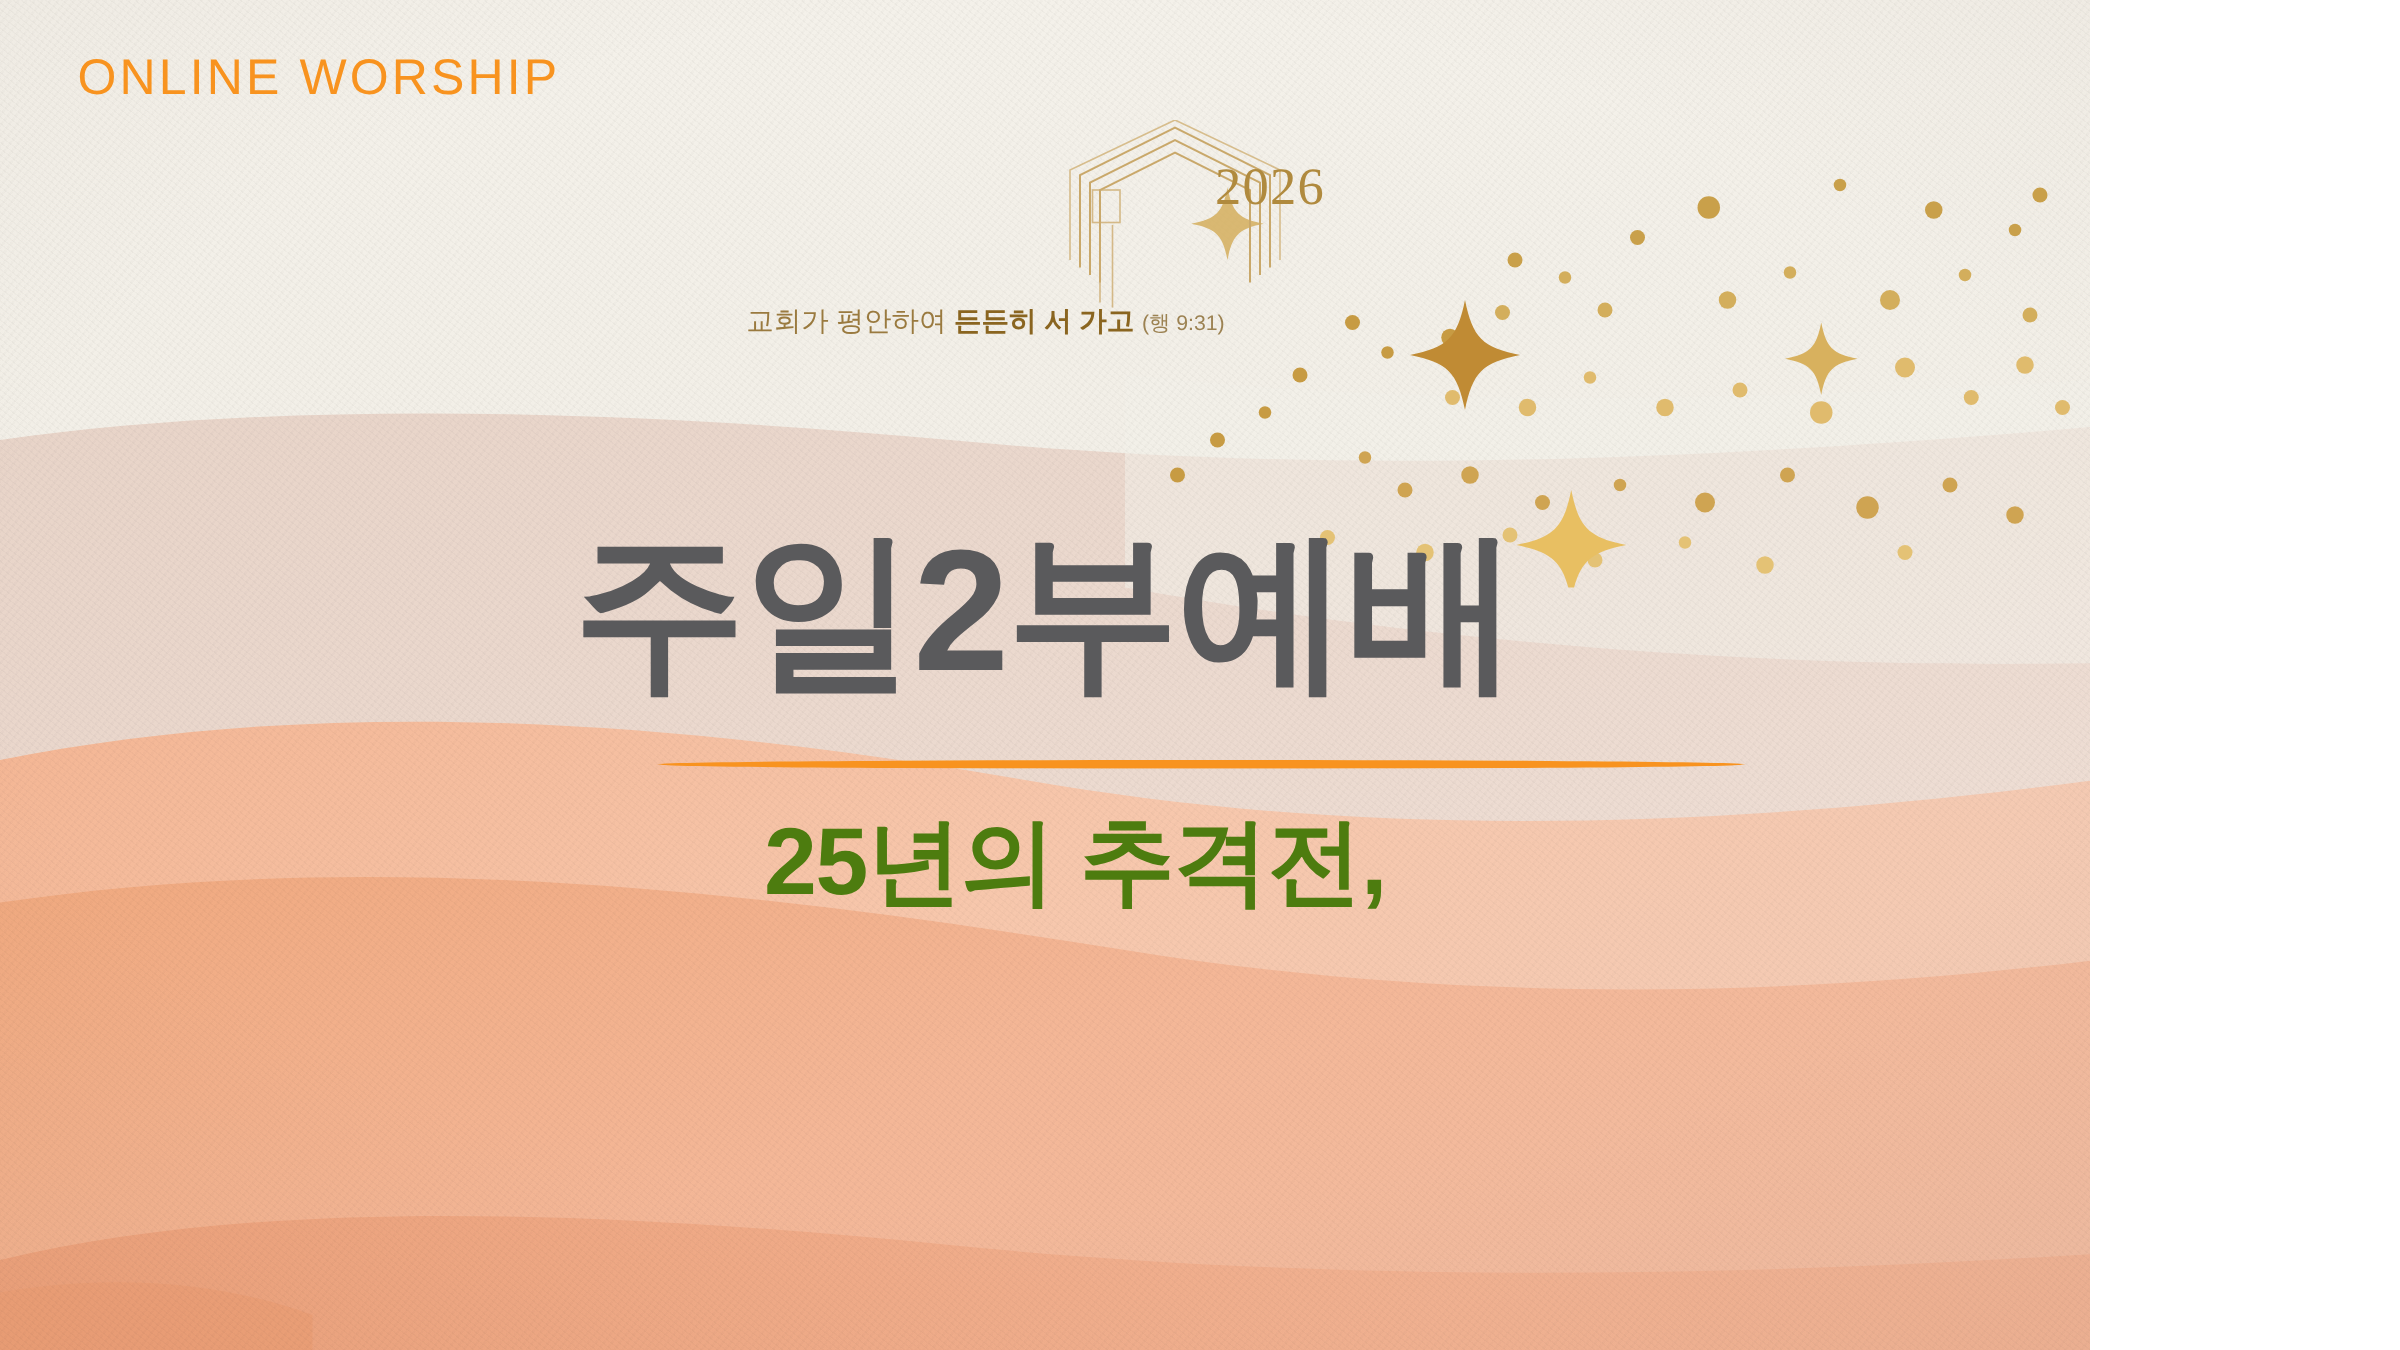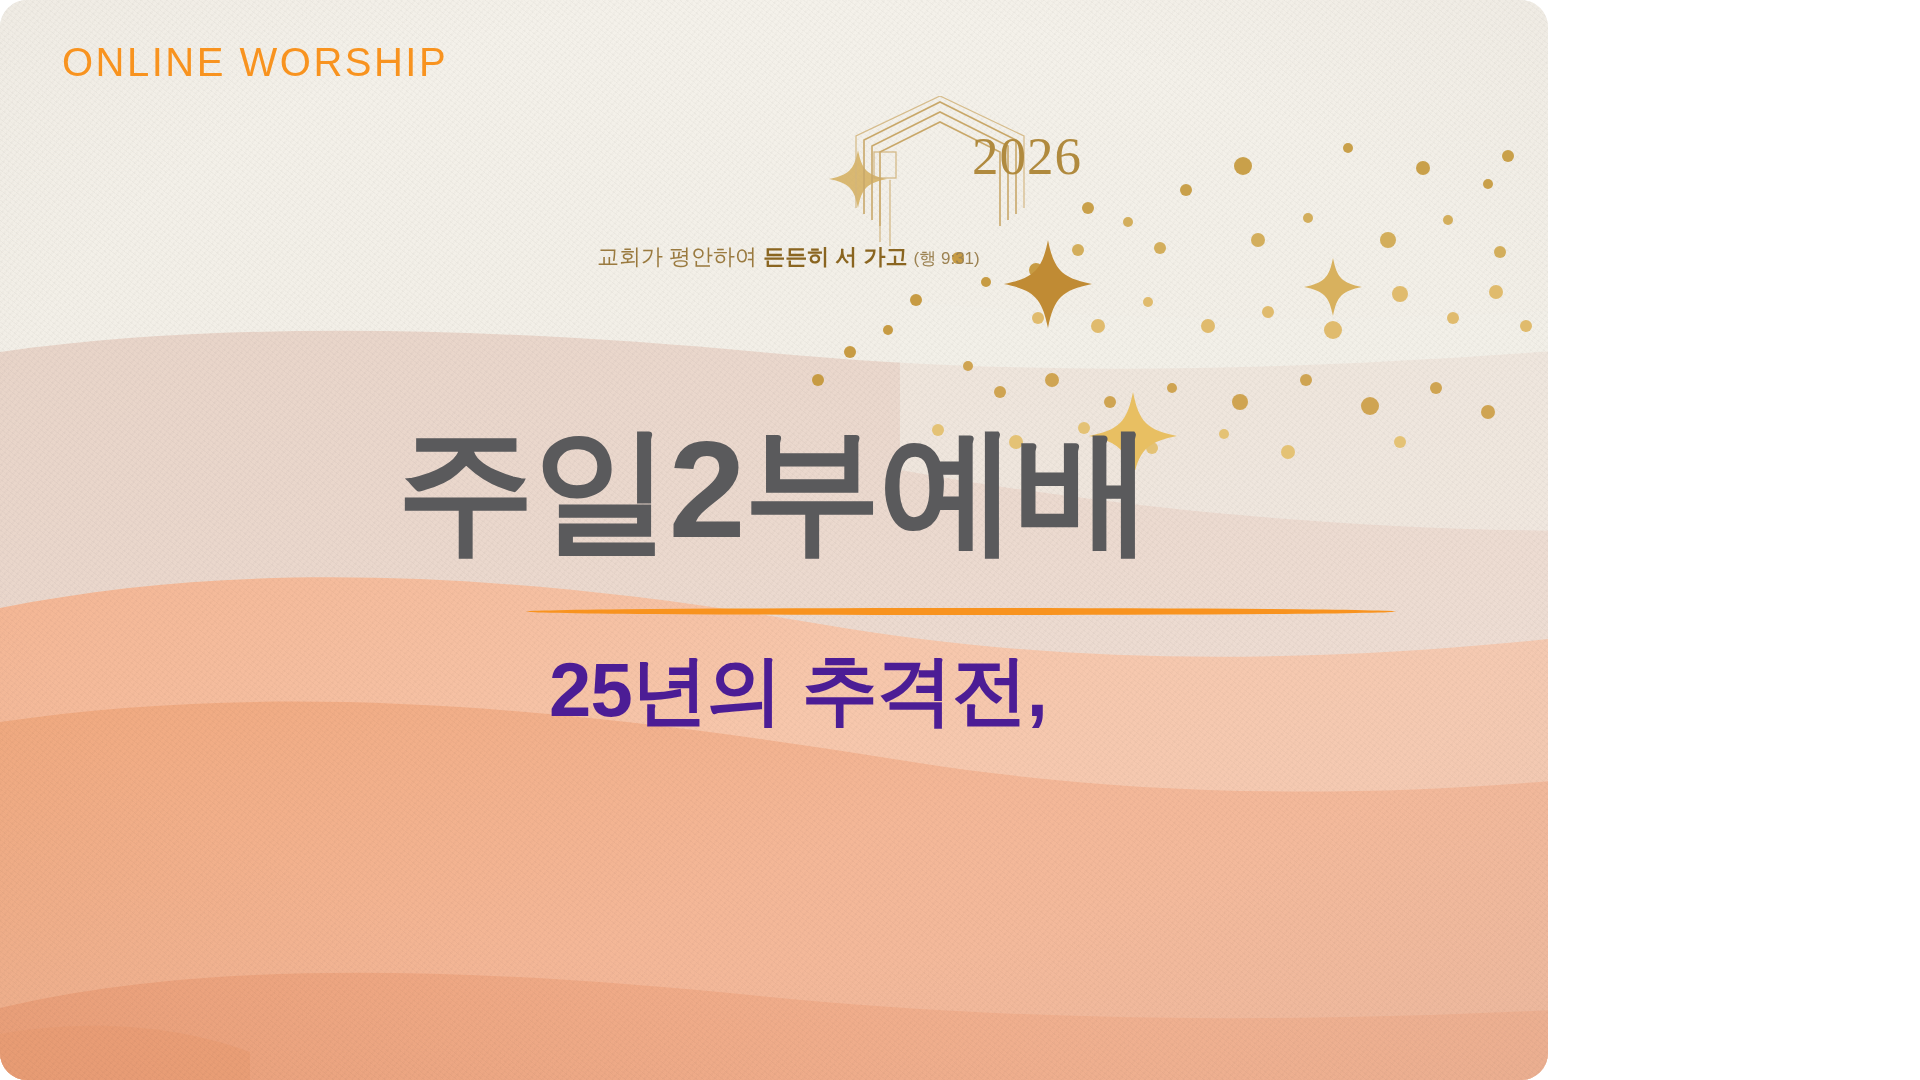--- a/index.html
+++ b/index.html
@@ -3,24 +3,23 @@
 <meta charset="utf-8">
 <style>
   html, body {
     margin: 0; padding: 0;
     width: 1920px; height: 1080px;
     overflow: hidden;
     font-family: "Liberation Sans", sans-serif;
   }
   #stage {
     position: relative;
-    width: 1548px; height: 1080px;
+    width: 1672px; height: 1080px;
     background: #f2efe8;
     overflow: hidden;
-    border-radius: 27px;
   }
 
   
   .bg-layer { position: absolute; left: 0; top: 0; width: 1920px; height: 1080px; }
   .paper-tex {
     position: absolute; inset: 0;
     background-image:
       repeating-linear-gradient(38deg, rgba(255,255,255,.30) 0 1px, rgba(0,0,0,.022) 1px 2px, rgba(255,255,255,0) 2px 4px),
       repeating-linear-gradient(128deg, rgba(255,255,255,.22) 0 1px, rgba(0,0,0,.018) 1px 3px, rgba(255,255,255,0) 3px 5px);
     mix-blend-mode: multiply;
@@ -61,21 +60,21 @@
     font-weight: 700;
     line-height: 1;
     letter-spacing: -2px;
   }
   .lg-brown { color: #9a6b24; }
   .lg-blue  { color: #7fa8c6; }
   .logo-year {
     position: absolute;
     left: 392px; top: 30px;
     font-family: "Liberation Serif", serif;
-    font-size: 53px;
+    font-size: 42px;
     color: #b08a3e;
     letter-spacing: 1px;
   }
   .logo-sub {
     position: absolute;
     left: 17px; top: 146px;
     width: 470px;
     font-size: 22px;
     color: #9a7a3f;
     white-space: nowrap;
@@ -105,21 +104,21 @@
     background: #f8931f;
     border-radius: 50%;
     clip-path: polygon(0% 45%, 3% 0%, 97% 0%, 100% 45%, 97% 100%, 3% 100%);
   }
 
   
   .sermon {
     position: absolute;
     left: 0; right: 0; top: 648px;
     text-align: center;
-    color: #4c1d95;
+    color: #4d7c0f;
     line-height: 1.1;
     font-weight: 700;
     padding-left: 48px;
   }
   .sermon-line { font-size: 76px; white-space: nowrap; letter-spacing: -1px; }
   .sermon-line.l1 { margin-bottom: 6px; }
   .scripture {
     position: absolute;
     left: 0; right: 0; top: 905px;
     text-align: center;

